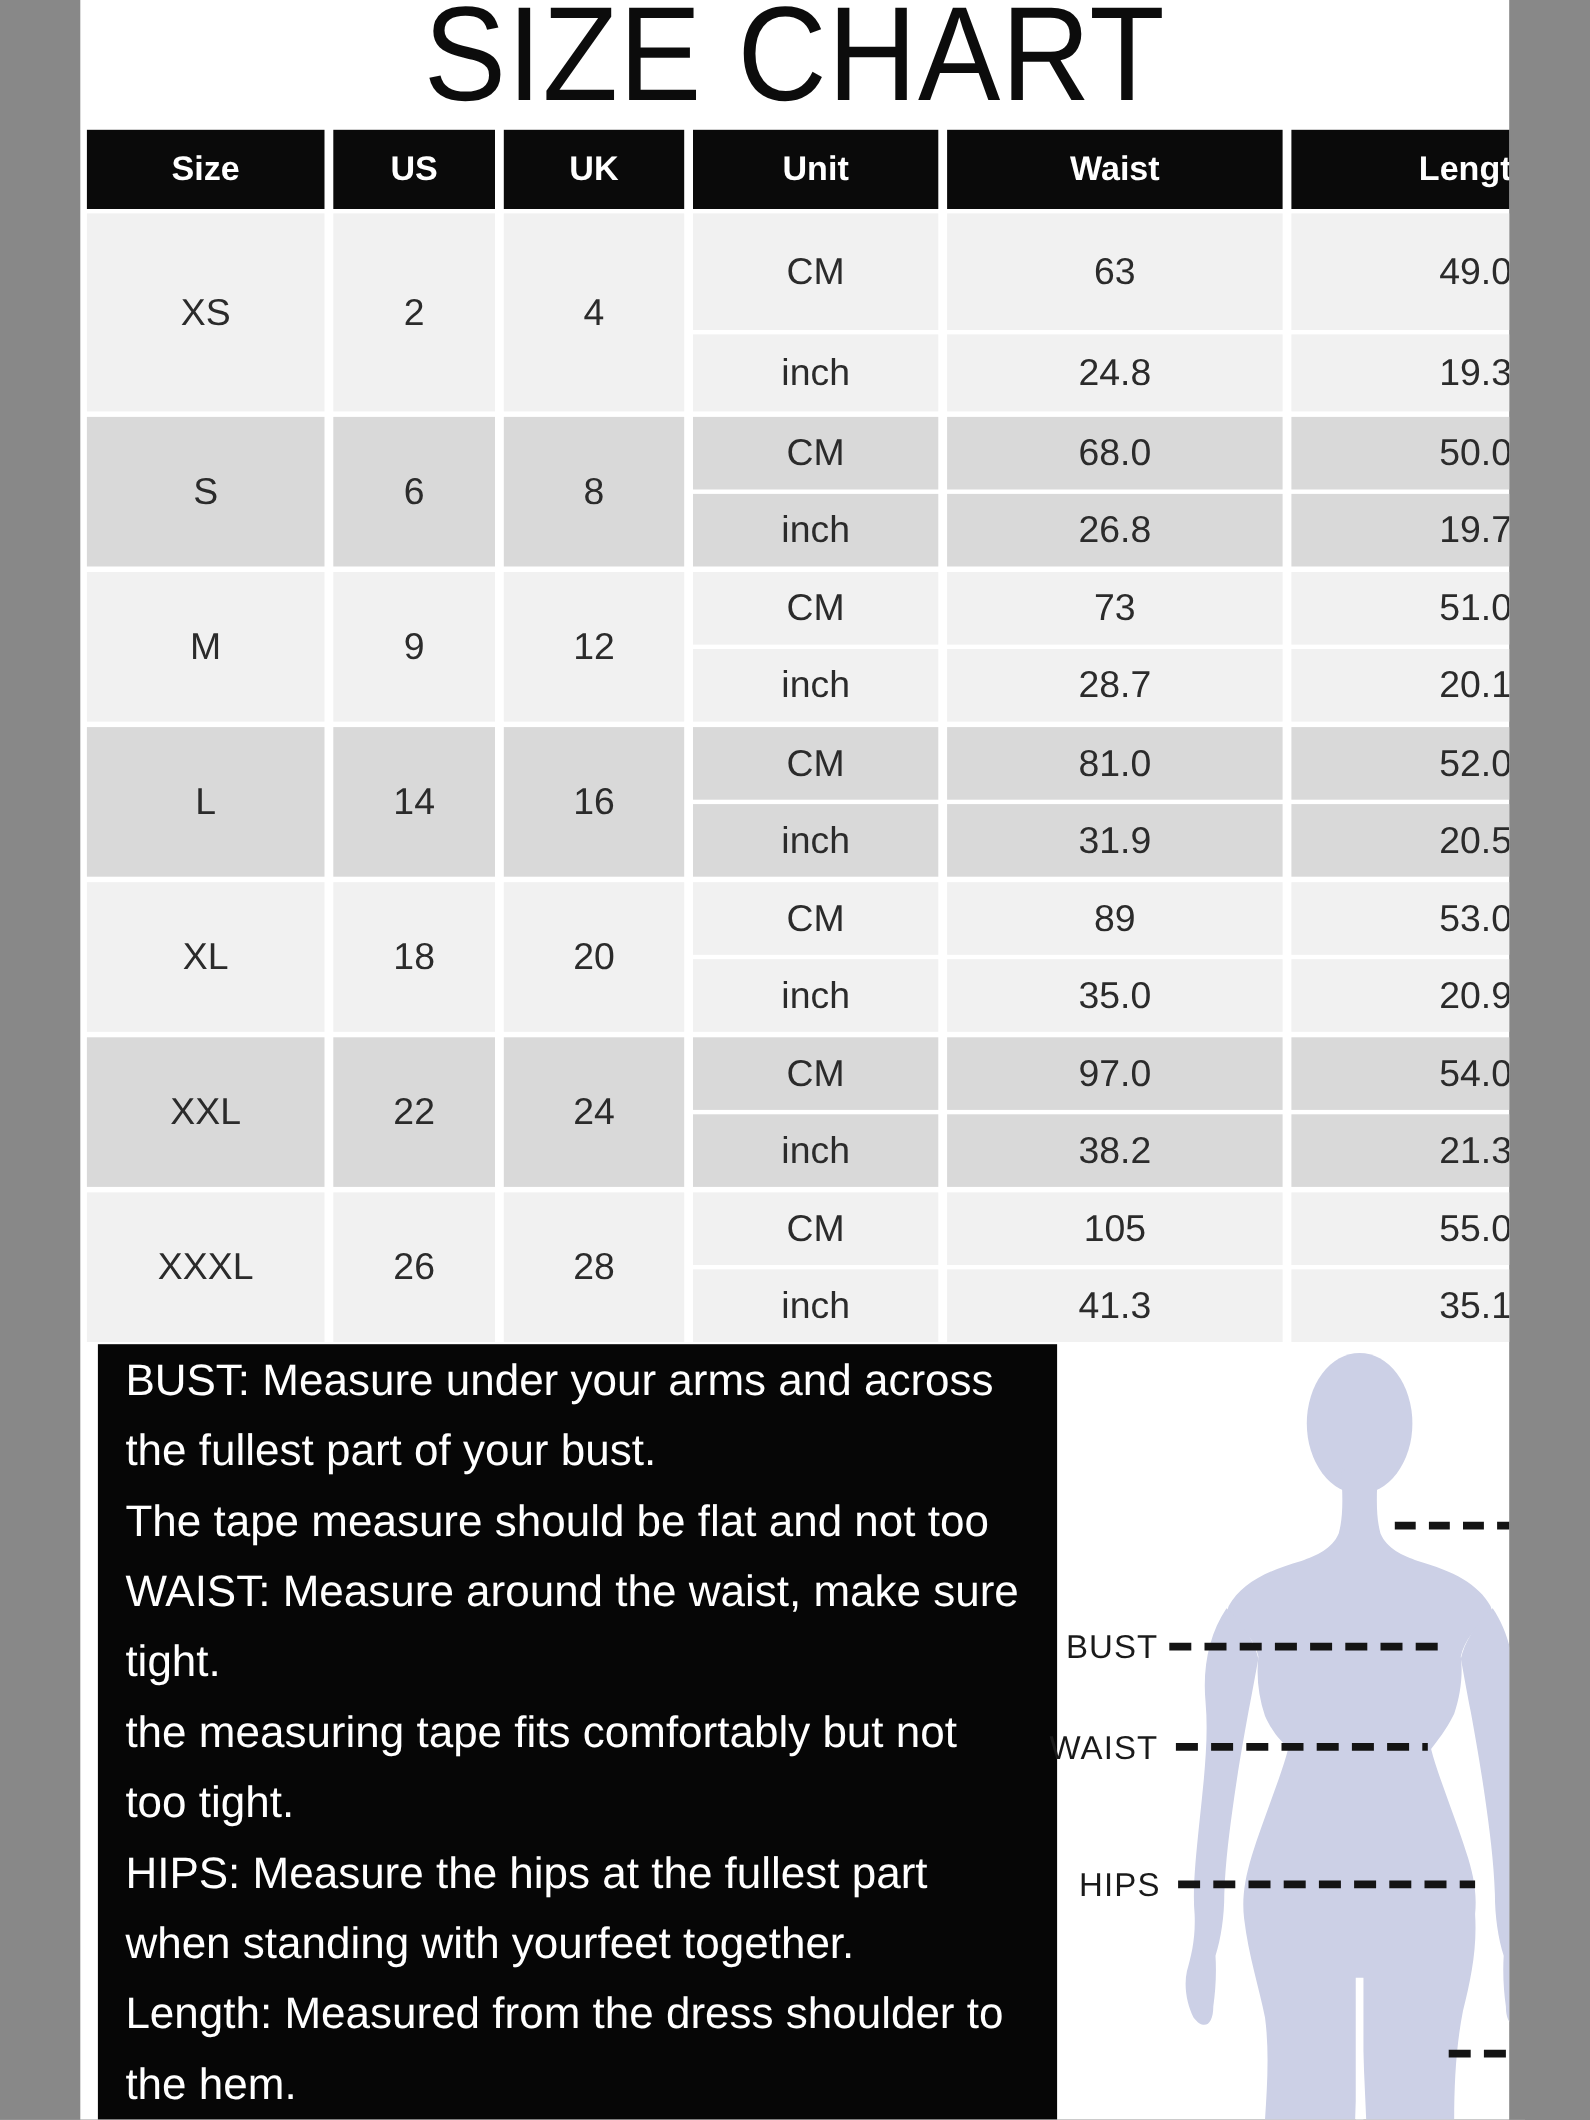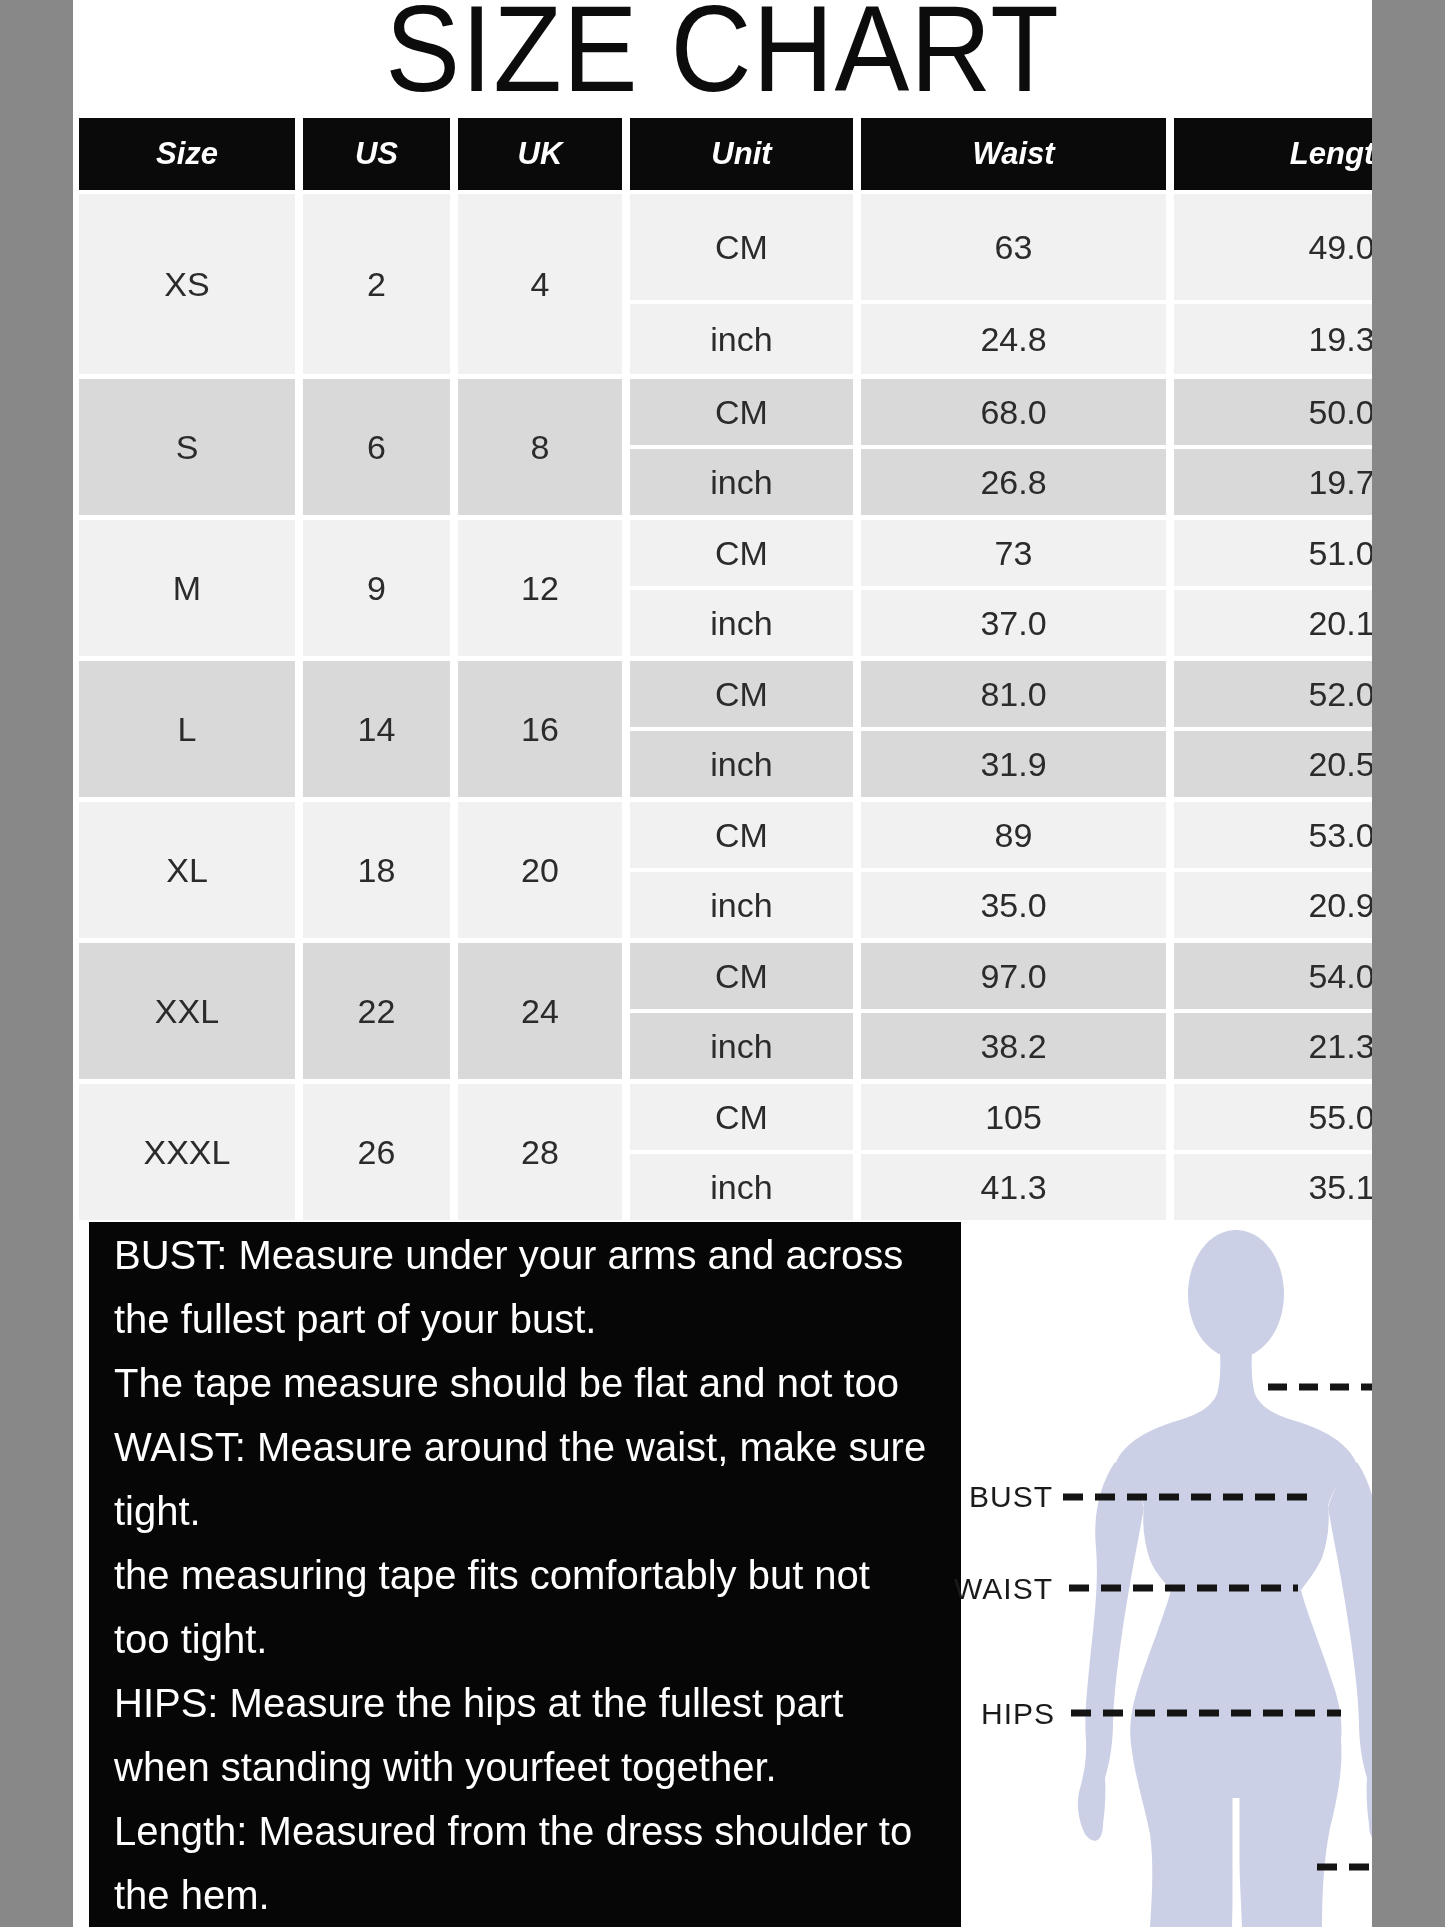--- a/index.html
+++ b/index.html
@@ -25,21 +25,21 @@
   .size-table { position:absolute; left:6px; top:118px; width:1430px; }
   .thead, .band {
     display:grid;
     grid-template-columns:216px 147px 164px 223px 305px 335px;
     column-gap:8px;
   }
   .thead { grid-template-rows:72px; margin-bottom:4px; }
   .th {
     background:#0a0a0a; color:#ffffff;
     font-weight:bold; font-size:31px;
-    display:flex; align-items:center; justify-content:center;font-style:italic;
+    display:flex; align-items:center; justify-content:center;
   }
   .band {
     grid-template-rows:66px 66px;
     row-gap:4px;
     margin-bottom:5px;
   }
   .band-first { grid-template-rows:106px 70px; }
   .cell {
     display:flex; align-items:center; justify-content:center;
     font-size:34px; color:#2b2b2b;
@@ -107,21 +107,21 @@
           <div class="cell r2 c6">19.7</div>
         </div>
         <div class="band band-light">
           <div class="cell rspan c1">M</div>
           <div class="cell rspan c2">9</div>
           <div class="cell rspan c3">12</div>
           <div class="cell c4">CM</div>
           <div class="cell c5">73</div>
           <div class="cell c6">51.0</div>
           <div class="cell r2 c4">inch</div>
-          <div class="cell r2 c5">37.0</div>
+          <div class="cell r2 c5">28.7</div>
           <div class="cell r2 c6">20.1</div>
         </div>
         <div class="band band-dark">
           <div class="cell rspan c1">L</div>
           <div class="cell rspan c2">14</div>
           <div class="cell rspan c3">16</div>
           <div class="cell c4">CM</div>
           <div class="cell c5">81.0</div>
           <div class="cell c6">52.0</div>
           <div class="cell r2 c4">inch</div>

